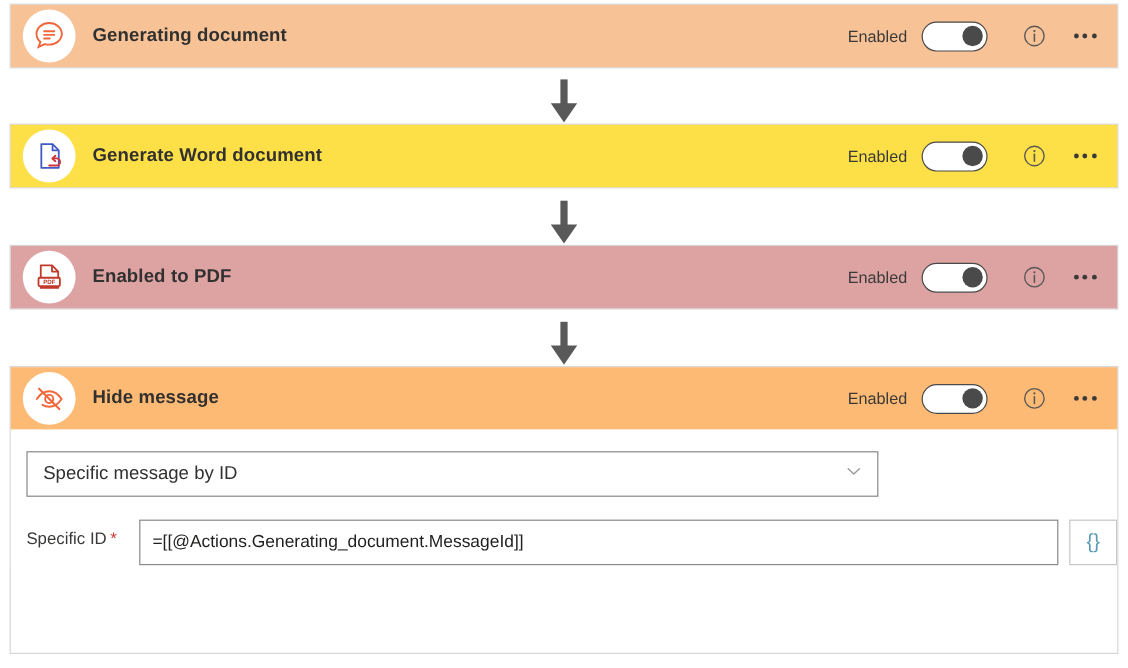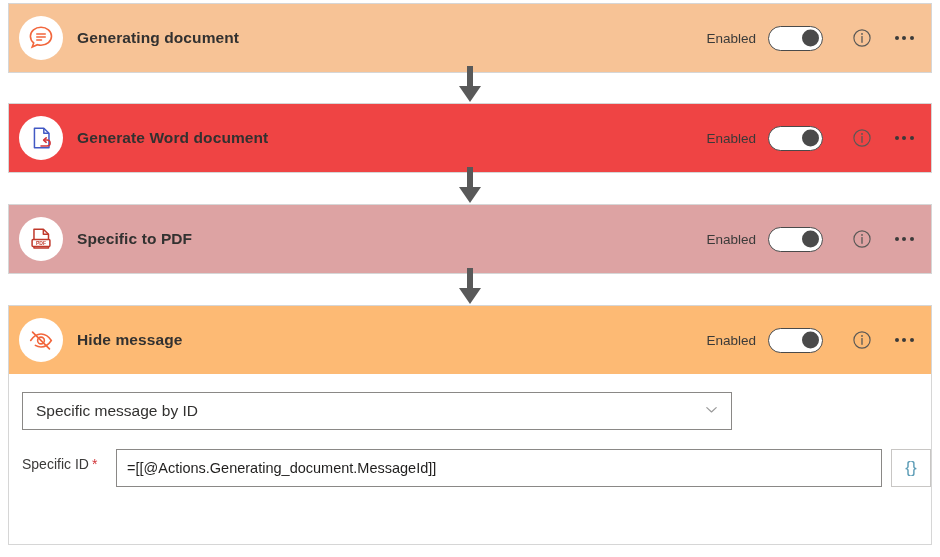--- a/index.html
+++ b/index.html
@@ -26,21 +26,21 @@
   .card {
     position: absolute;
     left: 8px;
     width: 924px;
     box-sizing: border-box;
     border: 1px solid #d6d6d6;
     background: #ffffff;
   }
 
   .card-header {
-    height: 68px;
+    height: 52px;
     display: flex;
     align-items: center;
     padding: 0 14px 0 10px;
     box-sizing: border-box;
   }
 
   .card-icon {
     width: 44px;
     height: 44px;
     min-width: 44px;
@@ -255,21 +255,21 @@
   </div>
 
   <div class="arrow" style="top:66px;">
     <svg width="28" height="38" viewBox="0 0 28 38">
       <rect x="11" y="0" width="6" height="22" fill="#595959"></rect>
       <polygon points="3,20 25,20 14,36" fill="#595959"></polygon>
     </svg>
   </div>
 
   <div class="card" id="card-1" style="top:103px;">
-    <div class="card-header" style="background:#ef4444;justify-content:space-between;">
+    <div class="card-header" style="background:#fde047;justify-content:space-between;">
       <div class="card-icon">
         <svg width="30" height="30" viewBox="0 0 32 32">
           <path d="M9 5.5h10l5.5 5.5v15.5H9z" fill="#ffffff" stroke="#4259c4" stroke-width="1.6" stroke-linejoin="round"></path>
           <path d="M19 5.5v5.5h5.5" fill="none" stroke="#4259c4" stroke-width="1.6" stroke-linejoin="round"></path>
           <path d="M16 24.5h6.5a3.2 3.2 0 0 0 0-6.4h-3" fill="none" stroke="#d13438" stroke-width="1.7" stroke-linecap="round"></path>
           <polyline points="21.5,15.8 18.8,18.2 21.5,20.6" fill="none" stroke="#d13438" stroke-width="1.7" stroke-linecap="round" stroke-linejoin="round"></polyline>
         </svg>
       </div>
       <div class="card-title">Generate Word document</div>
       <div class="card-right">
@@ -305,21 +305,21 @@
   <div class="card" id="card-2" style="top:204px;">
     <div class="card-header" style="background:#dda3a3;">
       <div class="card-icon">
         <svg width="30" height="30" viewBox="0 0 32 32">
           <path d="M8.5 5.5h10L24 11v14.5H8.5z" fill="#ffffff" stroke="#c0392b" stroke-width="1.6" stroke-linejoin="round"></path>
           <path d="M18.5 5.5V11H24" fill="none" stroke="#c0392b" stroke-width="1.6" stroke-linejoin="round"></path>
           <rect x="6.5" y="16.5" width="19" height="7.5" rx="1" fill="#ffffff" stroke="#c0392b" stroke-width="1.6"></rect>
           <text x="16" y="22.2" font-size="5.4" font-family="Liberation Sans, sans-serif" font-weight="bold" fill="#c0392b" text-anchor="middle">PDF</text>
         </svg>
       </div>
-      <div class="card-title">Specific to PDF</div>
+      <div class="card-title">Enabled to PDF</div>
       <div class="card-right">
         <span class="enabled-label">Enabled</span>
         <div class="toggle">
             <span class="knob"></span>
           </div>
         <div class="icon-btn">
           <svg width="20" height="20" viewBox="0 0 20 20">
             <circle cx="10" cy="10" r="8.1" fill="none" stroke="#5a5856" stroke-width="1.15"></circle>
             <circle cx="10" cy="5.9" r="0.95" fill="#5a5856"></circle>
             <line x1="10" y1="8.6" x2="10" y2="14.3" stroke="#5a5856" stroke-width="1.3" stroke-linecap="round"></line>

